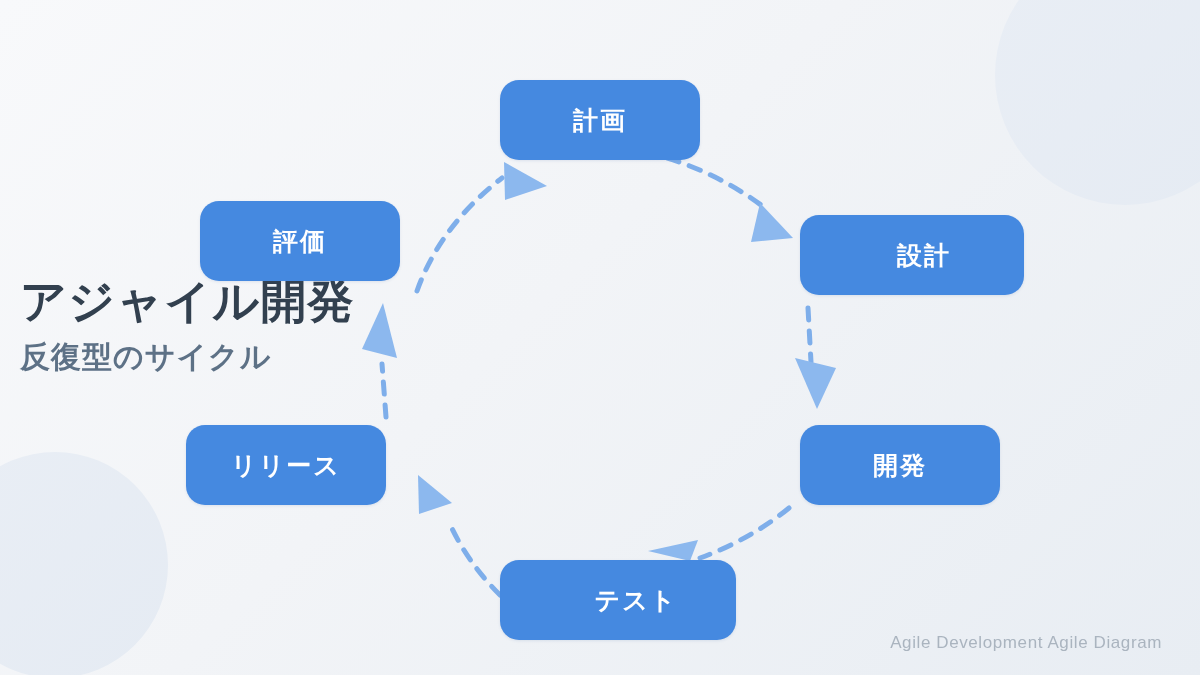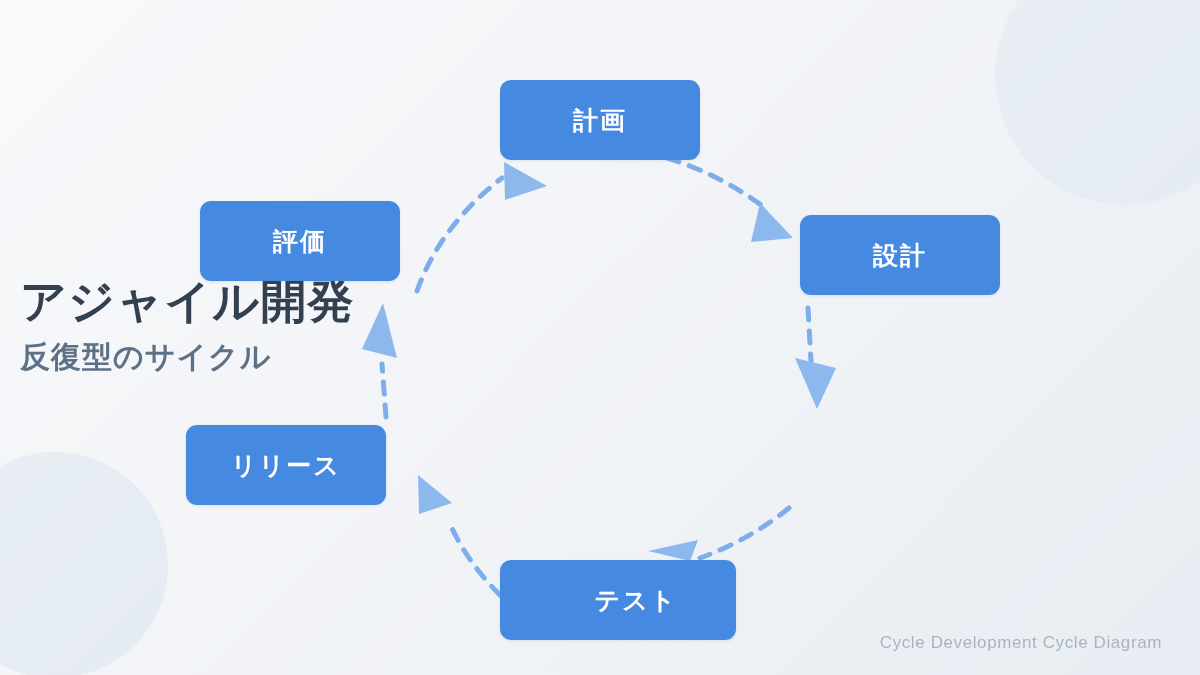--- a/index.html
+++ b/index.html
@@ -84,33 +84,33 @@
     color: #5d7186;
     letter-spacing: 1px;
     line-height: 1.15;
   }
 
   
   .node {
     position: absolute;
     width: 200px;
     height: 80px;
-    border-radius: 11px;
+    border-radius: 19px;
     background: #4589e0;
     color: #ffffff;
     display: flex;
     align-items: center;
     justify-content: center;
     font-size: 25px;
     font-weight: bold;
     letter-spacing: 2px;
     box-shadow: 0 1px 3px rgba(60, 100, 160, 0.13);
   }
   #node-0 { left: 500px; top: 80px; }
-  #node-1 { left: 800px; top: 215px; }
+  #node-1 { left: 800px; top: 215px; padding-left: 24px; }
   #node-2 { left: 800px; top: 425px; }
   #node-3 { left: 500px; top: 560px; padding-left: 36px; }
   #node-4 { left: 186px; top: 425px; }
   #node-5 { left: 200px; top: 201px; }
 
   
   #caption {
     position: absolute;
     right: 38px;
     bottom: 22px;
@@ -148,19 +148,20 @@
     <polygon class="arrow-head" points="383,303 397,358 362,349"></polygon>
   </svg>
 
   <div id="center-block">
     <div id="center-title">アジャイル開発</div>
     <div id="center-subtitle">反復型のサイクル</div>
   </div>
 
   <div class="node" id="node-0">計画</div>
   <div class="node" id="node-1">設計</div>
+  <div class="node" id="node-2">開発</div>
   <div class="node" id="node-3">テスト</div>
   <div class="node" id="node-4">リリース</div>
   <div class="node" id="node-5">評価</div>
 
-  <div id="caption">Cycle Development Cycle Diagram</div>
+  <div id="caption">Agile Development Agile Diagram</div>
 
 </div>
 
 </body></html>

